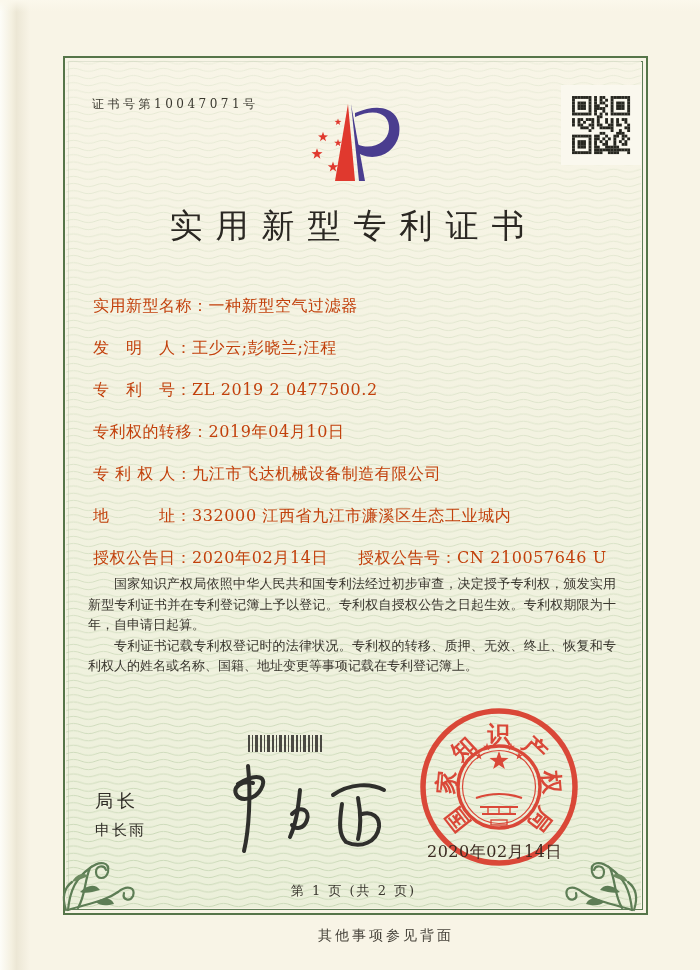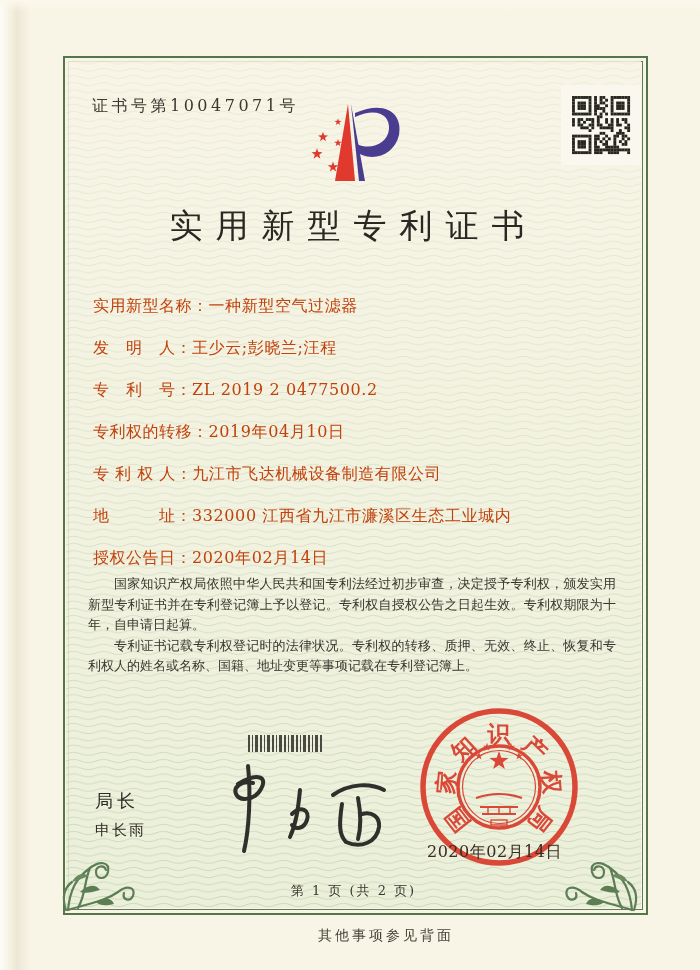--- a/index.html
+++ b/index.html
@@ -10,21 +10,21 @@
   }
   .edge-left{position:absolute;left:0;top:0;width:30px;height:100%;
     background:linear-gradient(90deg,#fdfdf8 0%,#f4f0e0 38%,#ece7d5 55%,#f8f4e6 100%);}
   .edge-top{position:absolute;left:0;top:0;width:100%;height:12px;
     background:linear-gradient(180deg,#fbf8ec,#f8f4e600);}
   .frame{position:absolute;left:63px;top:56px;width:581px;height:855px;
     border:2px solid #567549;}
   .frame-inner{position:absolute;left:3px;top:3px;right:3px;bottom:3px;
     border:1px solid #5d7d55;}
   .waves{position:absolute;left:66px;top:59px;}
-  .cert-no{position:absolute;left:92px;top:96px;font-size:16px;letter-spacing:3.5px;color:#3a382f;}
+  .cert-no{position:absolute;left:92px;top:96px;font-size:12px;letter-spacing:3.5px;color:#3a382f;}
   .logo{position:absolute;left:295px;top:97px;}
   .qr{position:absolute;left:561px;top:85px;}
   .title{position:absolute;left:63px;top:204px;width:581px;margin:0;text-align:center;
     font-size:33px;font-weight:400;letter-spacing:13px;color:#2b2823;}
   .rows{position:absolute;left:93px;top:296px;width:480px;font-size:16px;color:#c2410c;}
   .row{position:relative;height:42px;line-height:20px;white-space:nowrap;}
   .row .lbl{letter-spacing:.5px;}
   .row .val{letter-spacing:.6px;}
   .pair2{position:absolute;left:265px;top:0;}
   .paras{position:absolute;left:88px;top:574px;width:528px;font-size:13px;line-height:20.5px;
@@ -358,20 +358,23 @@
       <span class="lbl">专利权的转移：</span><span class="val">2019年04月10日</span>
     </div>
     <div class="row">
       <span class="lbl">专 利 权 人：</span><span class="val">九江市飞达机械设备制造有限公司</span>
     </div>
     <div class="row">
       <span class="lbl">地　　　址：</span><span class="val">332000 江西省九江市濂溪区生态工业城内</span>
     </div>
     <div class="row">
       <span class="lbl">授权公告日：</span><span class="val">2020年02月14日</span>
+      <span class="pair2">
+        <span class="lbl">授权公告号：</span><span class="val">CN 210057646 U</span>
+      </span>
     </div>
   </div>
 
   <div class="paras">
     <p>国家知识产权局依照中华人民共和国专利法经过初步审查，决定授予专利权，颁发实用新型专利证书并在专利登记簿上予以登记。专利权自授权公告之日起生效。专利权期限为十年，自申请日起算。</p>
     <p>专利证书记载专利权登记时的法律状况。专利权的转移、质押、无效、终止、恢复和专利权人的姓名或名称、国籍、地址变更等事项记载在专利登记簿上。</p>
   </div>
 
   <div class="barcode"></div>
 

